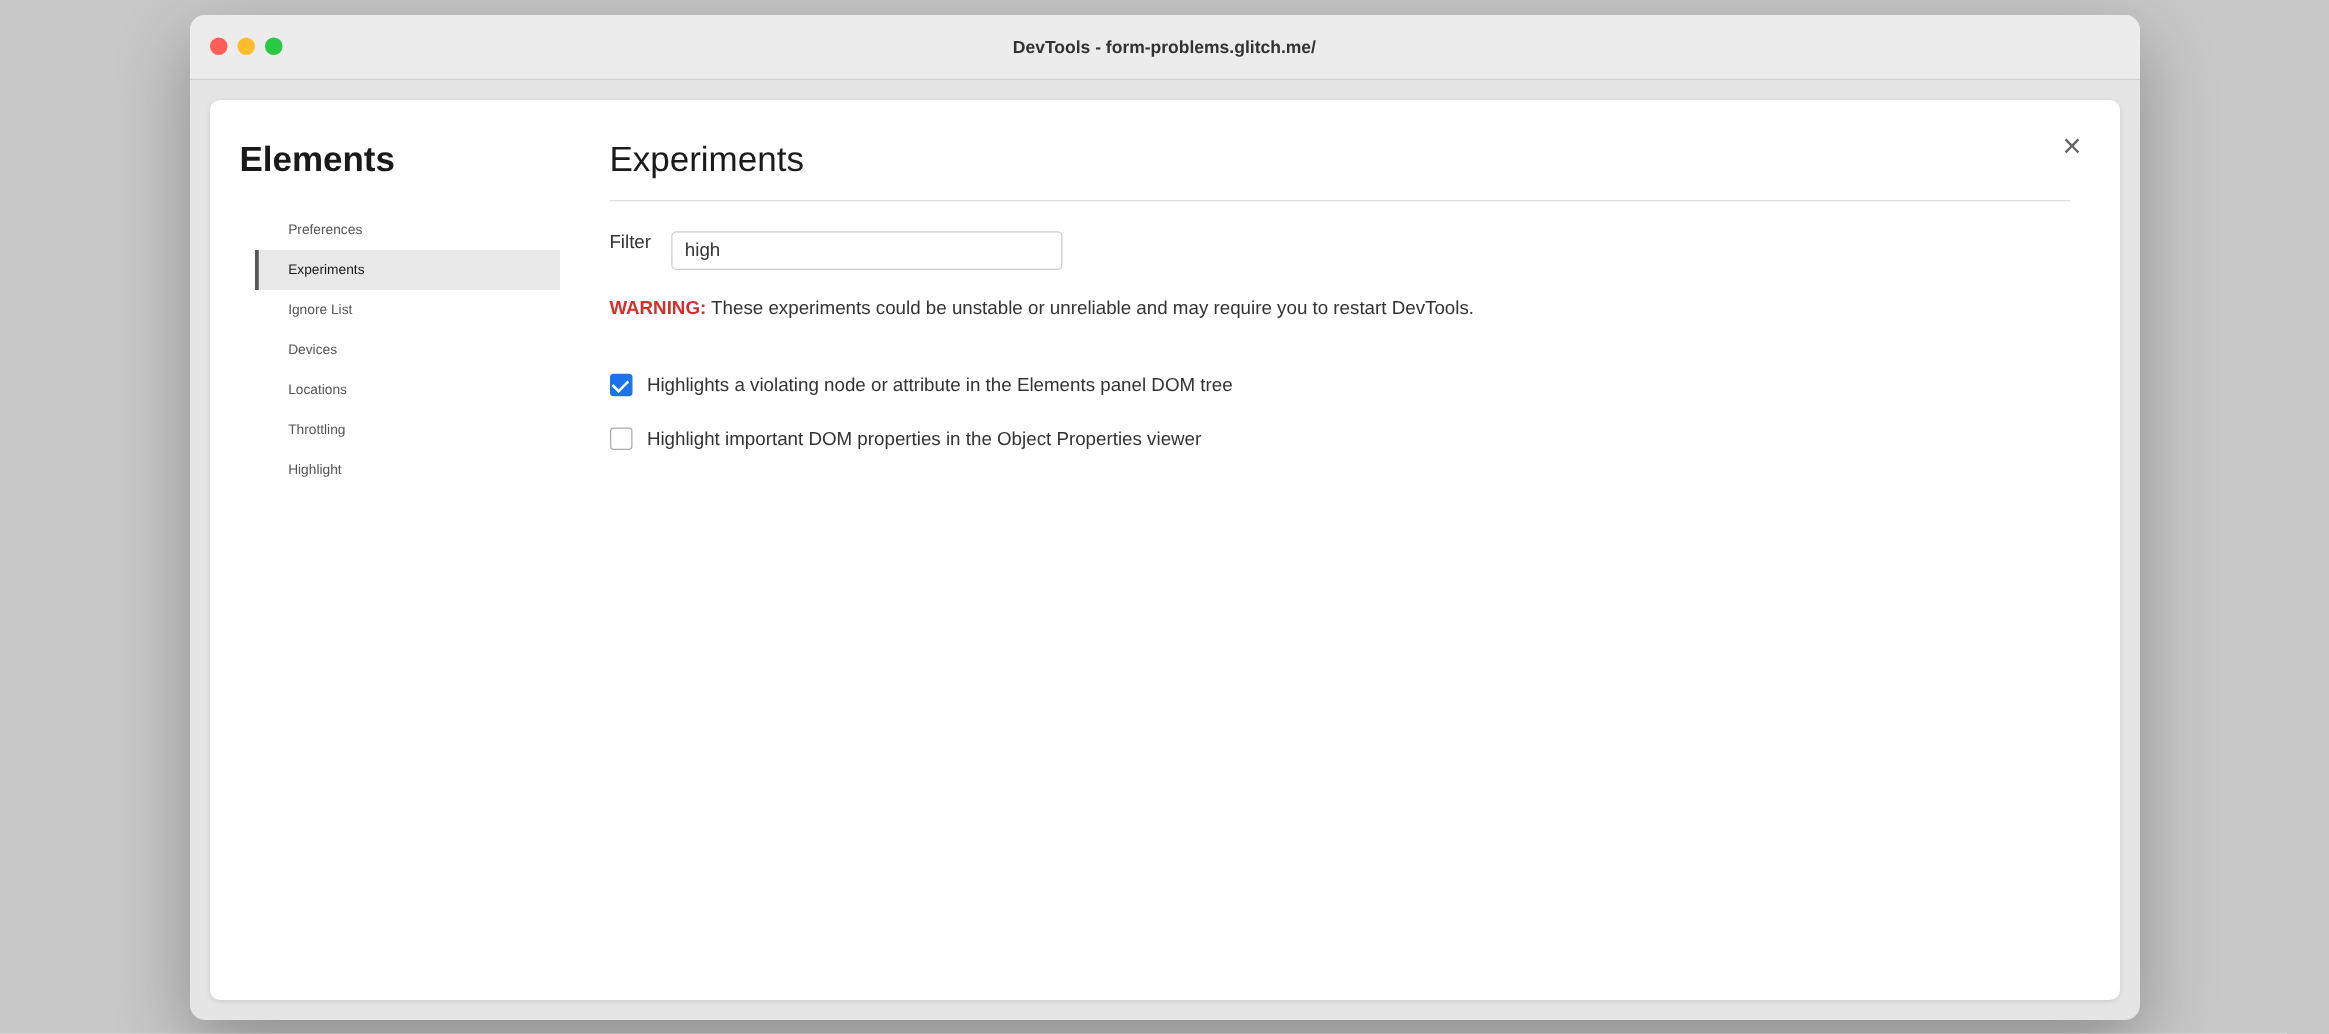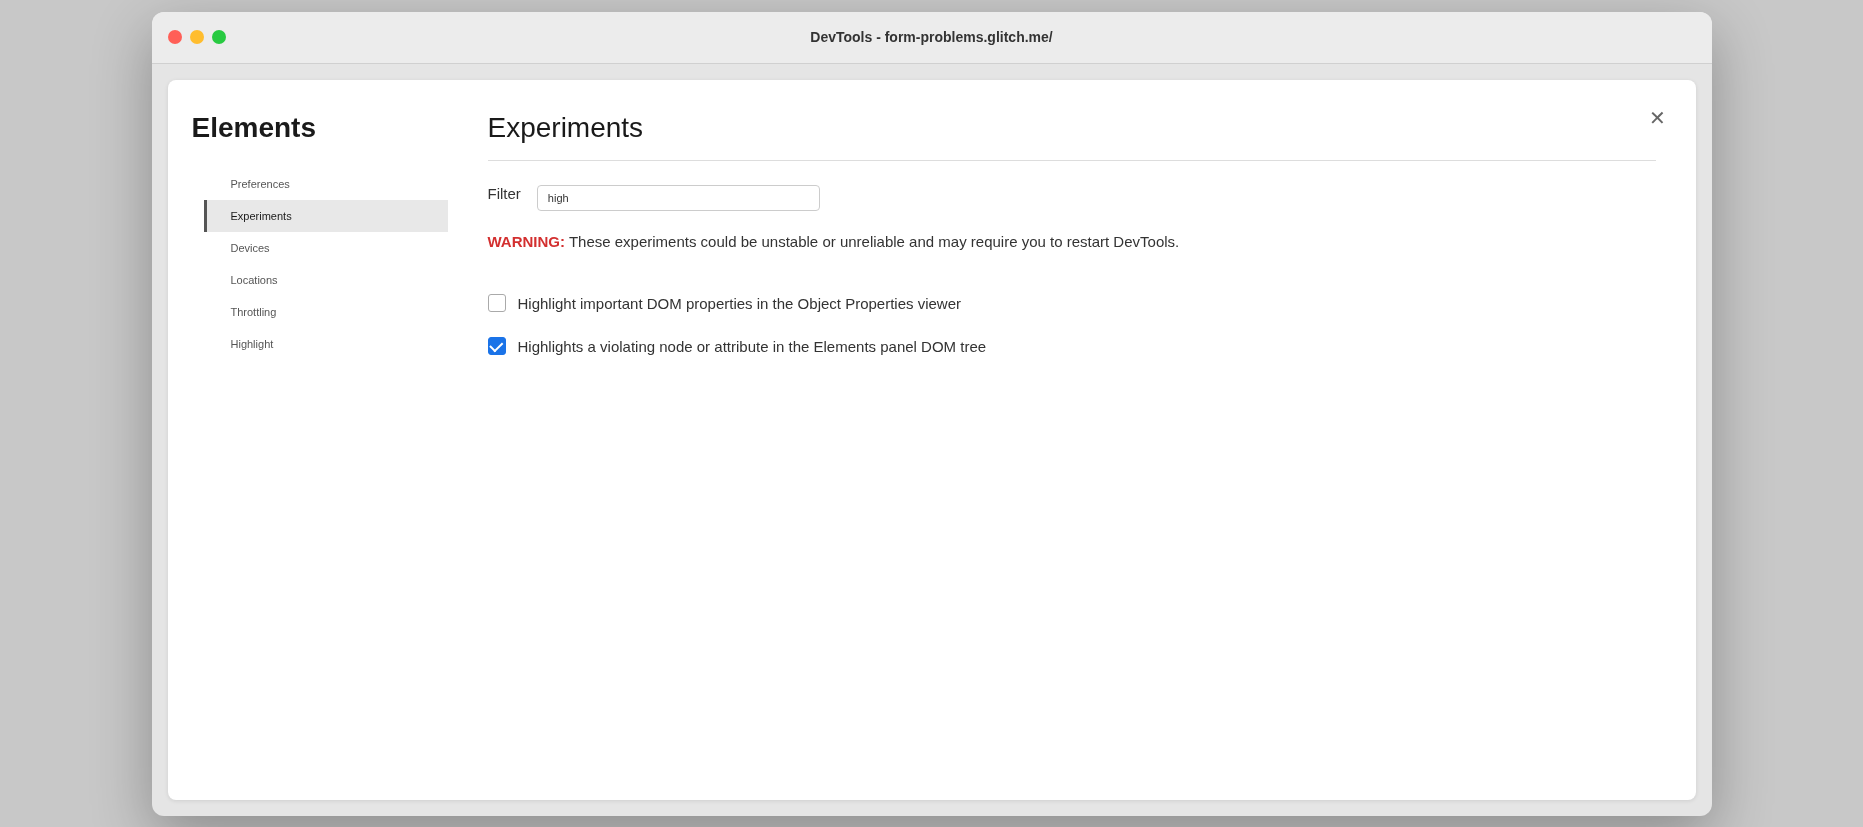--- a/index.html
+++ b/index.html
@@ -142,22 +142,22 @@
 
     .filter-label {
       font-size: 15px;
       color: #333;
     }
 
     .filter-input {
       border: 1px solid #ccc;
       border-radius: 4px;
       padding: 6px 10px;
-      font-size: 11px;
-      width: 283px;
+      font-size: 15px;
+      width: 313px;
       outline: none;
       color: #333;
     }
 
     .warning-text {
       font-size: 15px;
       color: #333;
       margin-bottom: 40px;
       line-height: 1.5;
     }
@@ -225,20 +225,23 @@
     <div class="sidebar">
       <div class="sidebar-title">Elements</div>
 
       <div class="sidebar-item">
         <span>Preferences</span>
       </div>
       <div class="sidebar-item active">
         <span>Experiments</span>
       </div>
       <div class="sidebar-item">
+        <span>Ignore List</span>
+      </div>
+      <div class="sidebar-item">
         <span>Devices</span>
       </div>
       <div class="sidebar-item">
         <span>Locations</span>
       </div>
       <div class="sidebar-item">
         <span>Throttling</span>
       </div>
       <div class="sidebar-item">
         <span>Highlight</span>
@@ -256,23 +259,23 @@
       <div class="filter-row">
         <label class="filter-label">Filter</label>
         <input class="filter-input" type="text" value="high" style="">
       </div>
 
       <p class="warning-text">
         <span class="warning-label">WARNING:</span><span> These experiments could be unstable or unreliable and may require you to restart DevTools.</span>
       </p>
 
       <div class="experiment-item">
+        <div class="checkbox checked"></div>
+        <span class="experiment-label">Highlights a violating node or attribute in the Elements panel DOM tree</span>
+      </div>
+
+      <div class="experiment-item">
         <div class="checkbox"></div>
         <span class="experiment-label">Highlight important DOM properties in the Object Properties viewer</span>
-      </div>
-
-      <div class="experiment-item">
-        <div class="checkbox checked"></div>
-        <span class="experiment-label">Highlights a violating node or attribute in the Elements panel DOM tree</span>
       </div>
     </div>
   </div>
 </div>
 
 </body></html>

